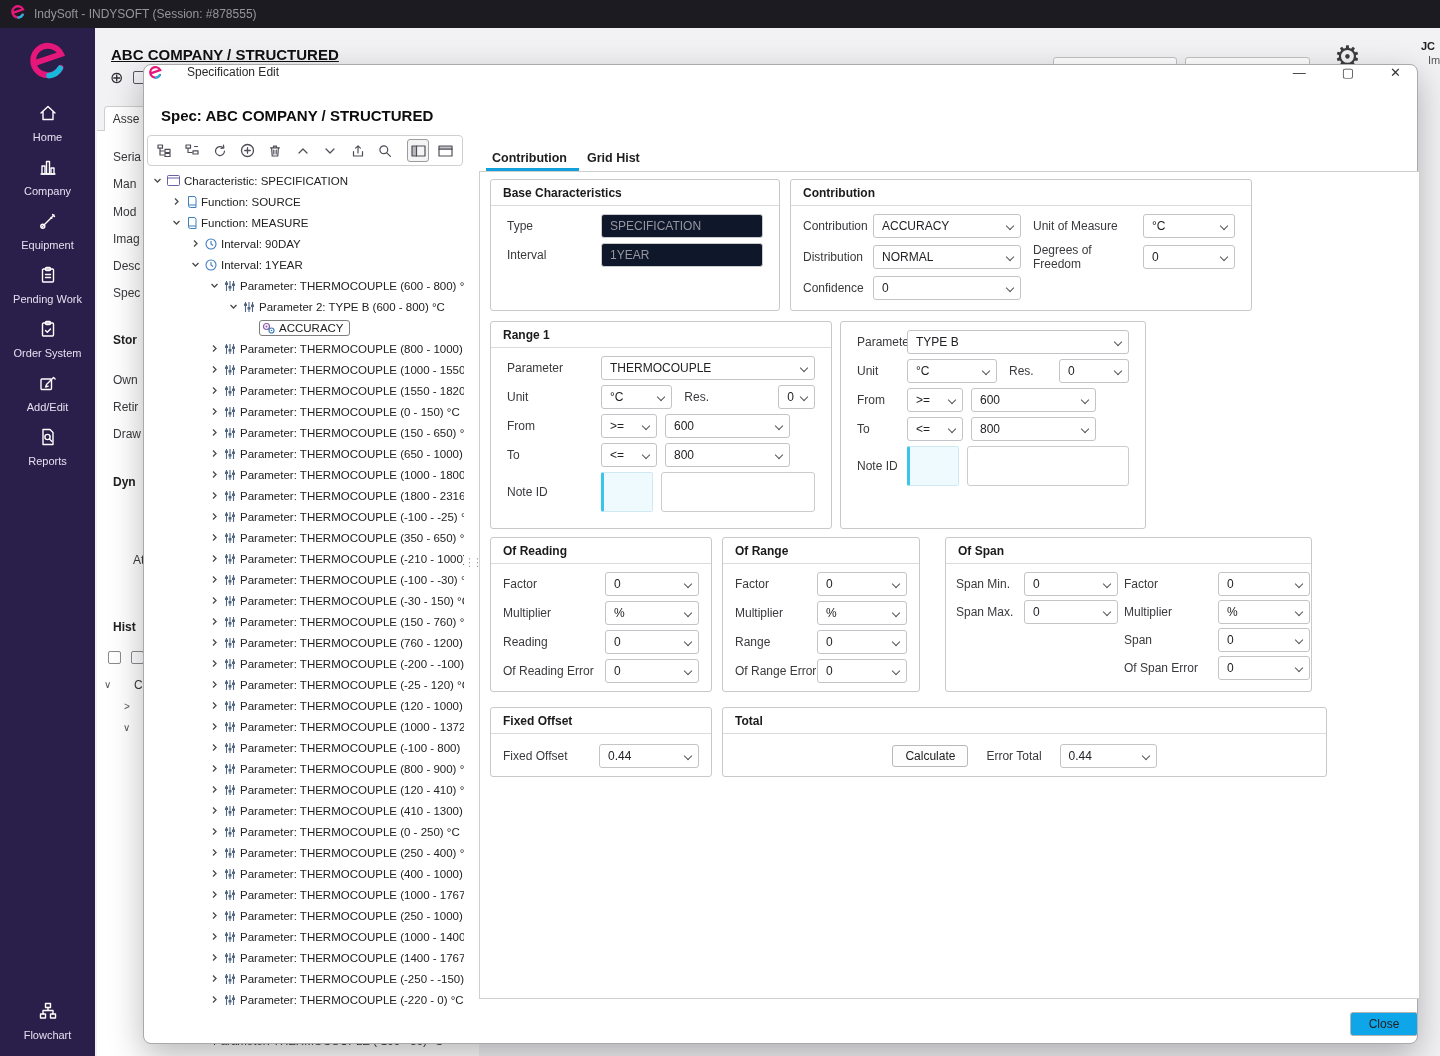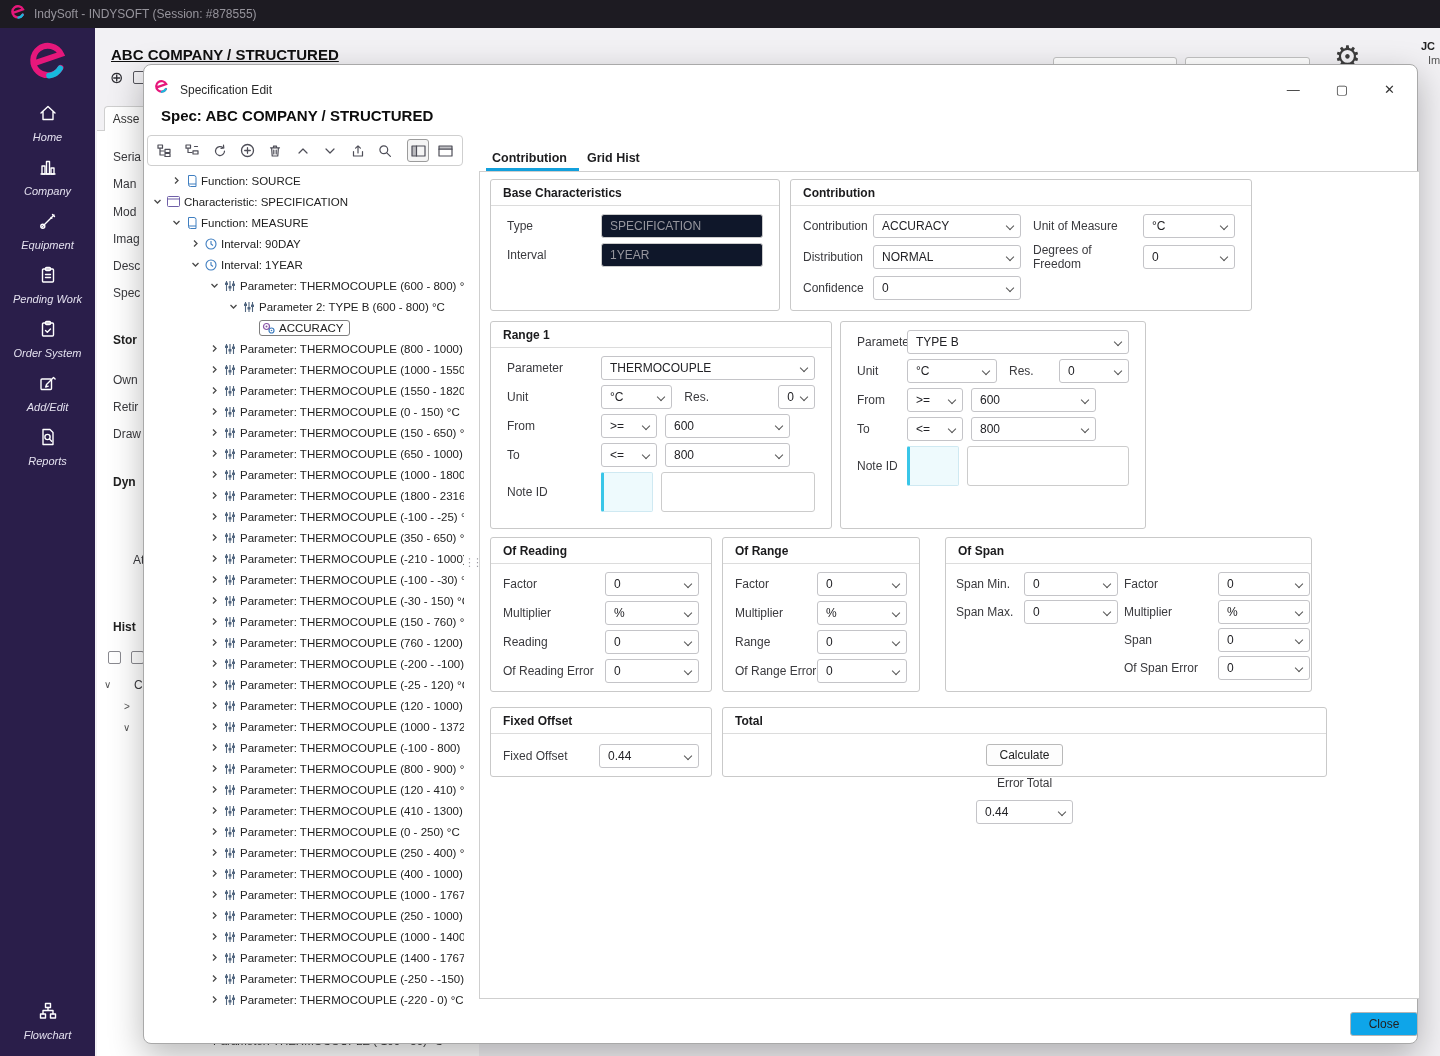--- a/index.html
+++ b/index.html
@@ -9,21 +9,21 @@
   
   .titlebar { position:absolute; top:0; left:0; width:1440px; height:28px; background:#1d1b22;
     display:flex; align-items:center; gap:8px; padding:0 10px; z-index:20; }
   .titlebar .tb-text { font-size:12px; color:#96949c; }
 
   
   .sidebar { position:absolute; top:28px; left:0; bottom:0; width:95px; background:#2a1e4a; z-index:15;
     display:flex; flex-direction:column; align-items:center; }
   .side-logo { margin-top:12px; margin-bottom:10px; }
   .side-item { width:100%; display:flex; flex-direction:column; align-items:center; gap:4px;
-    padding:7px 0; cursor:default;font-style:italic; }
+    padding:7px 0; cursor:default; }
   .side-item .lbl { font-size:11px; color:#e4e1ef; }
   .side-item svg { stroke:#ffffff; fill:none; stroke-width:1.4; stroke-linecap:round; stroke-linejoin:round; }
   .side-bottom { margin-top:auto; margin-bottom:8px; }
 
   
   .main-heading { position:absolute; left:111px; top:46px; font-size:15px; font-weight:bold; color:#101010;
     text-decoration:underline; z-index:1; }
   .main-add { position:absolute; left:110px; top:68px; font-size:16px; color:#2e2e34; z-index:1; }
   .main-add2 { position:absolute; left:133px; top:71px; width:14px; height:13px; border:1px solid #55555c; border-radius:2px; z-index:1; }
   .sheet { position:absolute; left:97px; top:130px; width:382px; bottom:0; background:#ffffff;
@@ -37,22 +37,22 @@
   .bicon { position:absolute; width:13px; height:13px; border:1px solid #8a8a90; border-radius:2px; z-index:2; }
   .bottom-frag { position:absolute; left:213px; top:1035px; font-size:11.5px; color:#333; z-index:2; white-space:nowrap; }
   .hbtn { position:absolute; top:57px; height:26px; background:#fff; border:1px solid #c2c2c2; border-radius:3px; z-index:1; }
   .gear { position:absolute; left:1334px; top:42px; font-size:30px; color:#3c3c3c; z-index:1; line-height:1; }
   .user-jc { position:absolute; left:1421px; top:40px; font-size:11px; font-weight:bold; color:#222; z-index:1; }
   .user-im { position:absolute; left:1428px; top:54px; font-size:11px; color:#555; z-index:1; }
 
   
   .dialog { position:absolute; left:143px; top:64px; width:1275px; height:980px; background:#fff;
     border:1px solid #a9a9a9; border-radius:8px; box-shadow:0 12px 34px rgba(0,0,0,.28); z-index:10; }
-  .dlg-title { position:absolute; top:0; left:0; right:0; height:32px; display:flex; align-items:flex-end;
-    gap:11px; padding:0 10px; font-size:12px; color:#2a2a2a; }
+  .dlg-title { position:absolute; top:0; left:0; right:0; height:32px; display:flex; align-items:flex-start;
+    gap:24px; padding:0 4px; font-size:12px; color:#2a2a2a; }
   .win-btns { margin-left:auto; display:flex; gap:36px; padding-right:12px; font-size:13px; color:#333; }
   .win-btns span { cursor:default; }
   .spec-h { position:absolute; left:17px; top:42px; font-size:15px; font-weight:bold; color:#0d0d0d; }
 
   
   .tbar { position:absolute; left:3px; top:70px; width:316px; height:31px; border:1px solid #cfcfcf;
     border-radius:4px; display:flex; align-items:center; padding:0 5px; gap:5px; }
   .tool { width:23px; height:23px; display:flex; align-items:center; justify-content:center; border-radius:3px; }
   .tool svg { stroke:#4e4e58; fill:none; stroke-width:1.2; stroke-linecap:round; stroke-linejoin:round; }
   .tool.active { border:1px solid #9c9c9c; background:#f4f4f4; }
@@ -120,21 +120,21 @@
   .p-ofrng .select { width:90px; }
   .p-ofread .panel-b, .p-ofrng .panel-b { padding:8px 12px; }
 
   .spangrid { display:grid; grid-template-columns:62px 94px 88px 92px; column-gap:6px; row-gap:4px;
     padding:8px 10px; align-items:center; }
 
   .p-fixed .frow { justify-content:space-between; margin-bottom:0; }
   .p-fixed .select { width:100px; }
   .p-fixed .panel-b { padding:10px 12px; }
 
-  .total-b { display:flex; justify-content:center; align-items:center; gap:10px; padding:10px 14px;flex-direction:column; }
+  .total-b { display:flex; justify-content:center; align-items:center; gap:18px; padding:10px 14px; }
   .btn { height:22px; border:1px solid #b9b9b9; border-radius:3px; background:#fdfdfd; font-size:12px;
     padding:0 12px; display:inline-flex; align-items:center; color:#222; }
   .sel-total { width:97px; }
 
   .close-btn { position:absolute; left:1206px; top:947px; width:68px; height:24px; border:1px solid #b5b5b5;
     border-radius:3px; background:#0ea5e9; font-size:12px; color:#222; display:flex; align-items:center; justify-content:center; }
   .close-btn::first-letter { text-decoration:underline; }
 </style>
 </head>
 <body>
@@ -339,50 +339,50 @@
     <span class="tool">
         <svg width="15" height="12" viewBox="0 0 15 12">
           <rect x="1" y="1" width="13" height="10"></rect>
           <path d="M1 4.2 h13"></path>
           <rect x="1" y="1" width="13" height="3.2" fill="#4e4e58" fill-opacity="0.35" stroke="none"></rect>
         </svg>
       </span>
   </div>
 
   <div class="tree" id="tree-list">
+      <div class="tree-row" style="padding-left: 4px;">
+        <span class="chev-box">
+          <svg width="9" height="9" viewBox="0 0 9 9">
+            <polyline points="1.5,3 4.5,6 7.5,3" fill="none" stroke="#4a4a4a" stroke-width="1.3"></polyline>
+          </svg>
+        </span>
+        <span class="node-inner">
+          <span class="node-icon">
+            <svg width="13" height="11" viewBox="0 0 13 11">
+              <rect x="0.5" y="0.5" width="12" height="10" rx="1" fill="none" stroke="#6f5fa7"></rect>
+              <line x1="0.5" y1="3" x2="12.5" y2="3" stroke="#6f5fa7"></line>
+            </svg>
+          </span>
+          <span class="tree-label">Characteristic: SPECIFICATION</span>
+        </span>
+      </div>
       <div class="tree-row" style="padding-left: 23px;">
         <span class="chev-box">
           <svg width="9" height="9" viewBox="0 0 9 9">
             <polyline points="3,1.5 6,4.5 3,7.5" fill="none" stroke="#4a4a4a" stroke-width="1.3"></polyline>
           </svg>
         </span>
         <span class="node-inner">
           <span class="node-icon">
             <svg width="11" height="12" viewBox="0 0 11 12">
               <path d="M2.5 0.5 h5.5 a2 2 0 0 1 2 2 v9 h-5.5 a2 2 0 0 1 -2 -2 z" fill="none" stroke="#3f7ec0"></path>
               <line x1="2.5" y1="9" x2="10" y2="9" stroke="#3f7ec0"></line>
             </svg>
           </span>
           <span class="tree-label">Function: SOURCE</span>
-        </span>
-      </div>
-      <div class="tree-row" style="padding-left: 4px;">
-        <span class="chev-box">
-          <svg width="9" height="9" viewBox="0 0 9 9">
-            <polyline points="1.5,3 4.5,6 7.5,3" fill="none" stroke="#4a4a4a" stroke-width="1.3"></polyline>
-          </svg>
-        </span>
-        <span class="node-inner">
-          <span class="node-icon">
-            <svg width="13" height="11" viewBox="0 0 13 11">
-              <rect x="0.5" y="0.5" width="12" height="10" rx="1" fill="none" stroke="#6f5fa7"></rect>
-              <line x1="0.5" y1="3" x2="12.5" y2="3" stroke="#6f5fa7"></line>
-            </svg>
-          </span>
-          <span class="tree-label">Characteristic: SPECIFICATION</span>
         </span>
       </div>
       <div class="tree-row" style="padding-left: 23px;">
         <span class="chev-box">
           <svg width="9" height="9" viewBox="0 0 9 9">
             <polyline points="1.5,3 4.5,6 7.5,3" fill="none" stroke="#4a4a4a" stroke-width="1.3"></polyline>
           </svg>
         </span>
         <span class="node-inner">
           <span class="node-icon">

